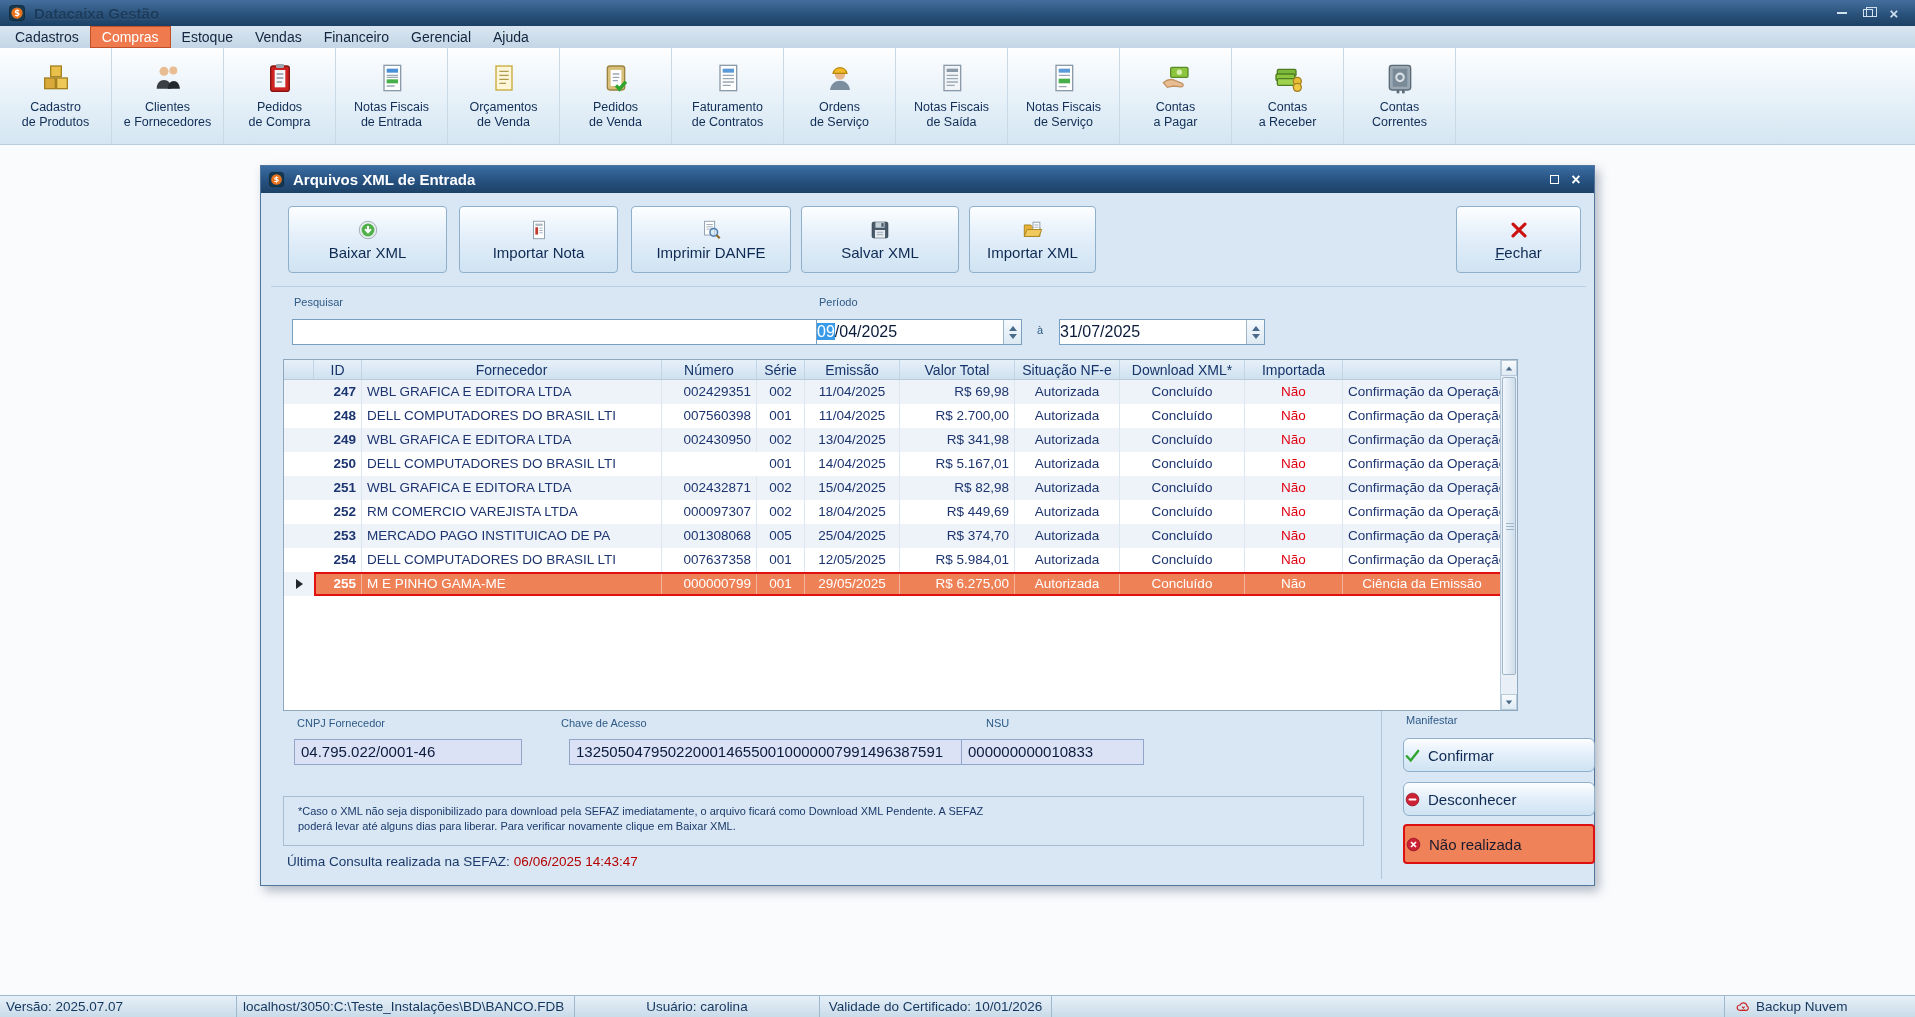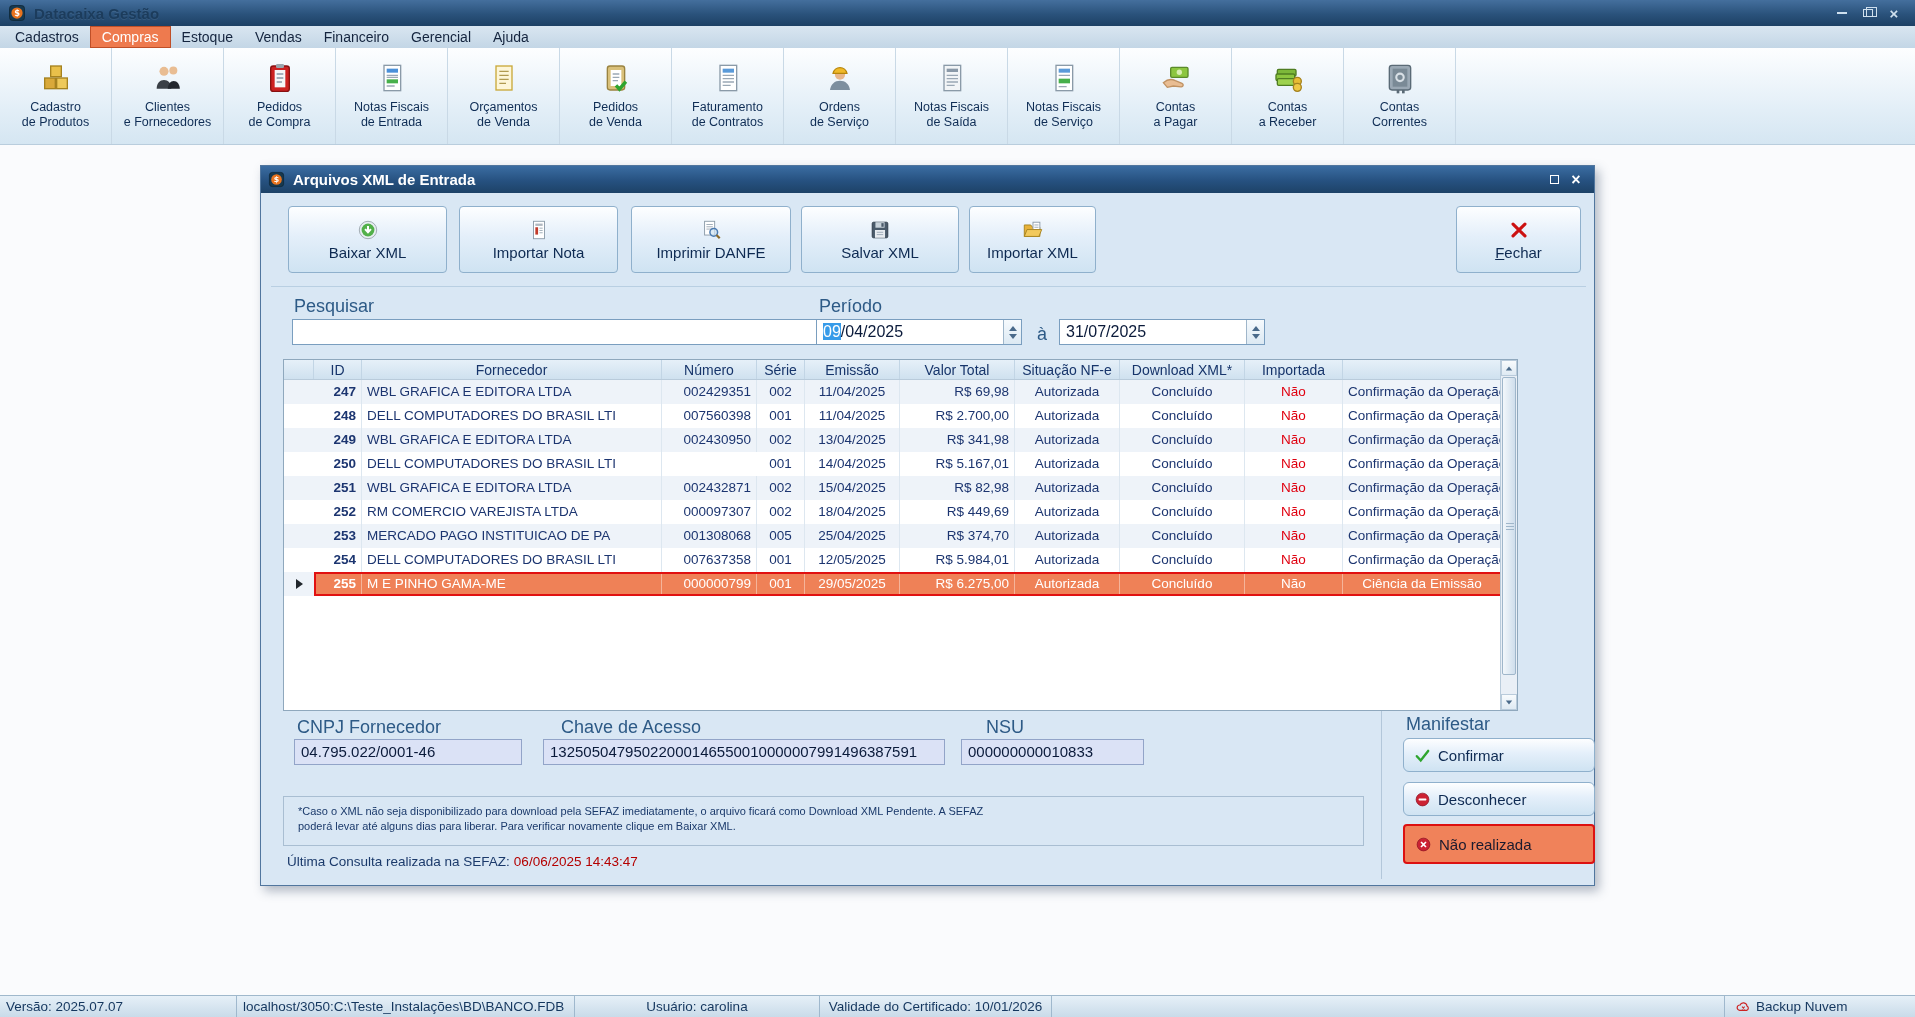--- a/index.html
+++ b/index.html
@@ -49,26 +49,26 @@
   .abtn { position:absolute; top:40px; height:67px; border:1px solid #8fb0cc; border-radius:4px;
     background:linear-gradient(#fdfeff,#e4effa 45%,#cfe3f2); display:flex; flex-direction:column;
     align-items:center; justify-content:center; cursor:pointer; }
   .abtn .ico { width:22px; height:22px; margin-bottom:3px; }
   .abtn .al { font-size:15px; color:#0e2a52; }
   .fechar-label { display:block; }
   .fechar-label::first-letter { text-decoration:underline; }
 
   .dlg-sep { position:absolute; left:10px; top:120px; width:1315px; border-top:1px solid #b9cfe2; }
 
-  .flabel { position:absolute; font-size:18px; color:#2d5a86; }
+  .flabel { position:absolute; font-size:11px; color:#2d5a86; }
   .tinput { position:absolute; height:26px; background:#fff; border:1px solid #7a9ebf; font-size:15px;
     color:#10305c; padding:0 6px; font-family:"Liberation Sans", sans-serif; }
 
   .datefield { position:absolute; height:26px; background:#fff; border:1px solid #7a9ebf; display:flex;
-    align-items:center; font-size:16px; color:#0a1a3a; padding-left:6px; }
+    align-items:center; font-size:16px; color:#0a1a3a; }
   .datefield .val { flex:1; }
   .sel-day { background:#379be9; color:#fff; }
   .spin { width:18px; height:100%; border-left:1px solid #9fb6ca; background:linear-gradient(#f6fafd,#dce9f3);
     display:flex; flex-direction:column; align-items:center; justify-content:center; gap:3px; cursor:pointer; }
   .tri-up { width:0; height:0; border-left:4px solid transparent; border-right:4px solid transparent; border-bottom:5px solid #4a6a8a; }
   .tri-down { width:0; height:0; border-left:4px solid transparent; border-right:4px solid transparent; border-top:5px solid #4a6a8a; }
 
   
   #grid { position:absolute; left:22px; top:193px; width:1235px; height:352px; background:#fff;
     border:1px solid #8fa8bd; overflow:hidden; }
@@ -105,21 +105,21 @@
     color:#0a1a3a; line-height:24px; padding-left:6px; overflow:hidden; white-space:nowrap; }
   #footnote { position:absolute; left:22px; top:630px; width:1081px; height:50px; border:1px solid #a9bed2;
     padding:7px 14px; font-size:11px; line-height:15px; color:#1b3a6b; }
   #lastquery { position:absolute; left:26px; top:688px; font-size:13.5px; color:#1b3a6b; }
   #lastquery .lq-val { color:#b40000; margin-left:4px; }
   #leftcol-sep { position:absolute; left:1120px; top:545px; height:168px; border-left:1px solid #b3c7da; }
 
   #manifest-label { left:1145px; top:548px; }
   .mbtn { position:absolute; left:1142px; width:192px; border:1px solid #8fb0cc; border-radius:6px;
     background:linear-gradient(#fdfeff,#e4effa 45%,#cfe3f2); display:flex; align-items:center;
-    padding-left:10px; gap:7px; font-size:15px; color:#0e2a52; cursor:pointer; }
+    gap:7px; font-size:15px; color:#0e2a52; cursor:pointer; }
   .mbtn .ico { width:17px; height:17px; }
   .mbtn.hl { background:#f0825a; border:2px solid #dd1111; border-radius:4px; color:#1a1a2e; }
 
   
   #statusbar { position:absolute; left:0; bottom:0; width:100%; height:22px;
     background:linear-gradient(#e6f0f8,#c9dbe9); border-top:1px solid #9fb8cc; display:flex; font-size:13.5px; color:#14365e; }
   .sseg { height:100%; line-height:21px; padding:0 6px; border-right:1px solid #9fb8cd; overflow:hidden; white-space:nowrap; }
   .sseg.cen { text-align:center; }
   .sfill { flex:1; border-right:1px solid #9fb8cd; }
   #sbackup { width:190px; display:flex; align-items:center; gap:5px; padding-left:10px; }
@@ -580,21 +580,21 @@
           <div id="vthumb"></div>
           <span class="sarrow" style="bottom:0;">
               <i class="tri-down" style="transform:scale(.8)"></i>
             </span>
         </div>
       </div>
 
       <div class="flabel" style="left:36px;top:551px;">CNPJ Fornecedor</div>
       <div class="rofield" style="left:33px;top:573px;width:228px;">04.795.022/0001-46</div>
       <div class="flabel" style="left:300px;top:551px;">Chave de Acesso</div>
-      <div class="rofield" style="left:282px;top:573px;width:402px;">13250504795022000146550010000007991496387591</div>
+      <div class="rofield" style="left:308px;top:573px;width:402px;">13250504795022000146550010000007991496387591</div>
       <div class="flabel" style="left:725px;top:551px;">NSU</div>
       <div class="rofield" style="left:700px;top:573px;width:183px;">000000000010833</div>
 
       <div id="footnote">
         <div>*Caso o XML não seja disponibilizado para download pela SEFAZ imediatamente, o arquivo ficará como Download XML Pendente. A SEFAZ</div>
         <div>poderá levar até alguns dias para liberar. Para verificar novamente clique em Baixar XML.</div>
       </div>
       <div id="lastquery">
         <span>Última Consulta realizada na SEFAZ:</span><span class="lq-val">06/06/2025 14:43:47</span>
       </div>

